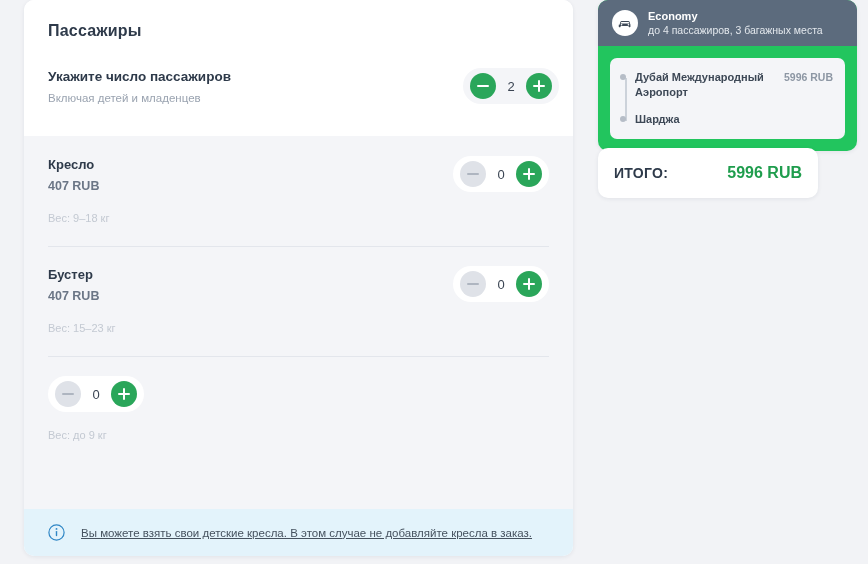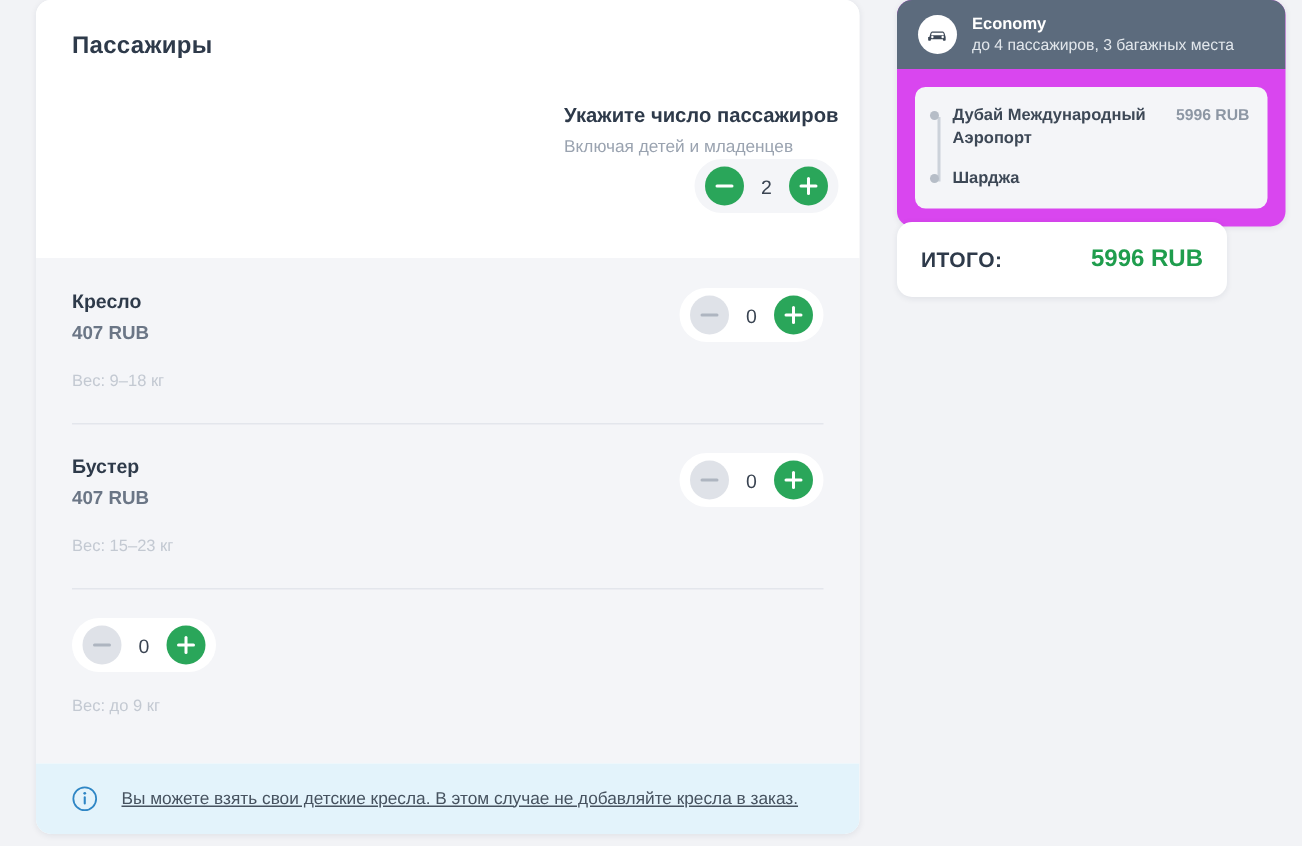--- a/index.html
+++ b/index.html
@@ -41,23 +41,22 @@
   .card-title {
     font-size: 16px;
     font-weight: bold;
     color: #2e3a4a;
     letter-spacing: .2px;
     margin: 0 0 28px 0;
   }
 
   .row {
     display: flex;
-    align-items: flex-end;
+    align-items: flex-start;
     justify-content: space-between;
-    flex-direction: column;
   }
   .row-texts { display: flex; flex-direction: column; }
   .row-title {
     font-size: 13.5px;
     font-weight: bold;
     color: #2e3a4a;
     line-height: 18px;
   }
   .row-sub {
     font-size: 11.5px;
@@ -198,21 +197,21 @@
     color: #46525f;
     text-decoration: underline;
   }
 
   
   .summary-card {
     position: absolute;
     left: 598px;
     top: 0;
     width: 259px;
-    background: #d946ef;
+    background: #22c55e;
     border-radius: 10px;
     box-shadow: 0 1px 4px rgba(30, 40, 60, 0.08);
     overflow: hidden;
   }
   .summary-head {
     background: #5c6b7d;
     display: flex;
     align-items: center;
     gap: 10px;
     padding: 9px 14px;

